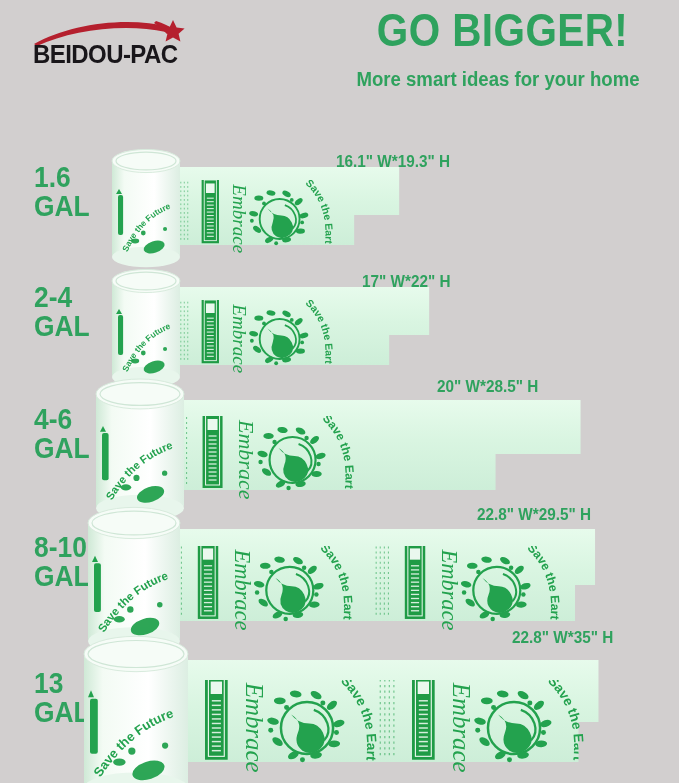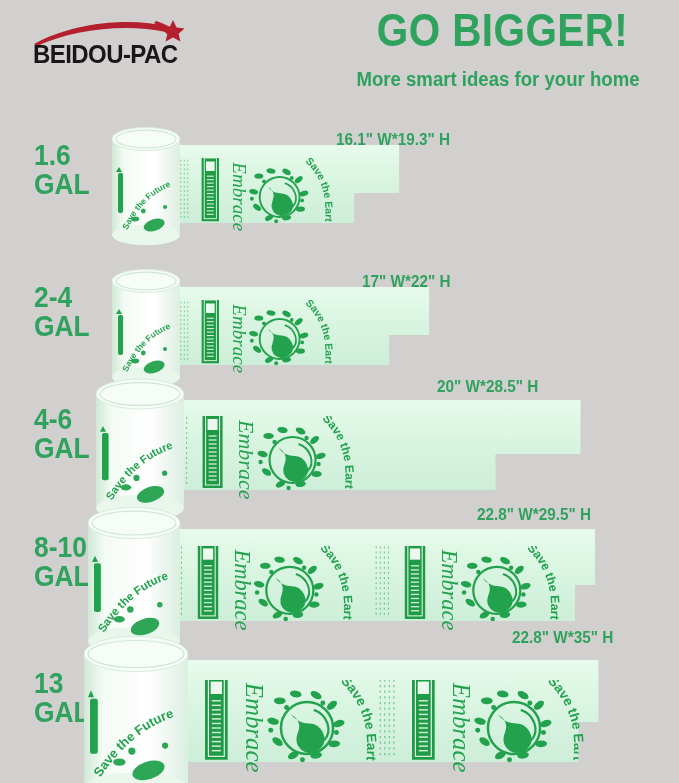--- a/index.html
+++ b/index.html
@@ -84,21 +84,21 @@
         <polygon points="143,2 146.6,9.6 154.6,10.4 148.6,15.8 150.4,23.6 143,19.6 135.6,23.6 137.4,15.8 131.4,10.4 139.4,9.6" fill="#b5202e"></polygon>
       </svg>
       <div class="logo-text">BEIDOU-PAC</div>
     </div>
 
     <div class="headline">GO BIGGER!</div>
     <div class="subhead">More smart ideas for your home</div>
   </div>
 
   <div id="rows-container">
-  <div class="row" style="top:132px;width:679px;height:134px;">
+  <div class="row" style="top:154px;width:679px;height:134px;">
 
     <div class="gal-label" style="left:34px;top:8px;font-size:30px;">
       <span class="gal-num">1.6</span>
       <span class="gal-unit">GAL</span>
     </div>
 
     <div class="dim-label" style="left:336px;top:-2px;">16.1" W*19.3" H</div>
 
     <div class="product" style="left:0;top:0;">
       <svg width="679" height="130" viewBox="0 0 679 130">

